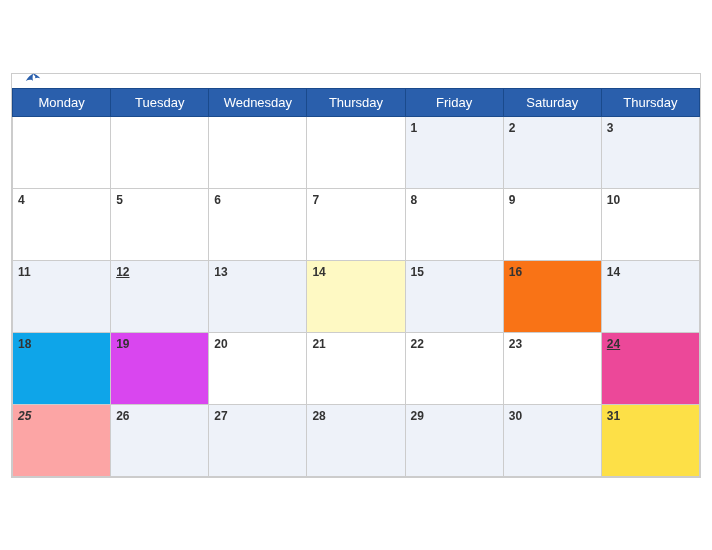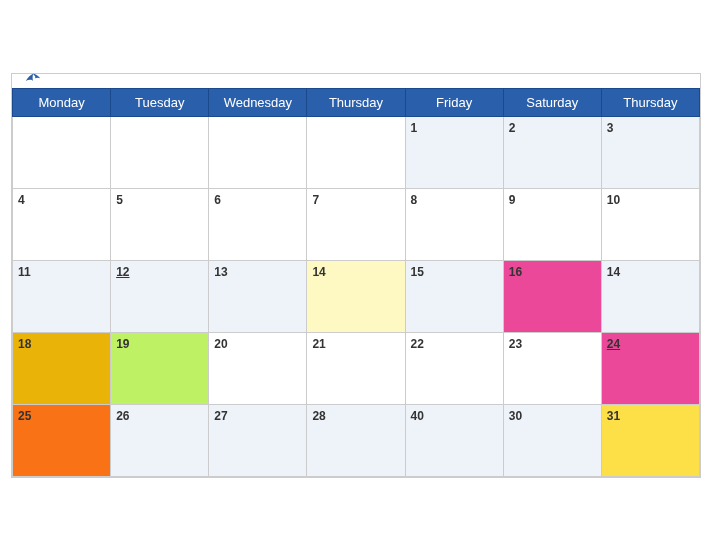--- a/index.html
+++ b/index.html
@@ -145,36 +145,36 @@
           <td style="background: rgb(255, 255, 255);"><span class="day-num">8</span></td>
           <td style="background: rgb(255, 255, 255);"><span class="day-num">9</span></td>
           <td style="background: rgb(255, 255, 255);"><span class="day-num">10</span></td>
         </tr>
         <tr>
           <td style="background: rgb(238, 242, 249);"><span class="day-num">11</span></td>
           <td style="background: rgb(238, 242, 249); text-decoration: underline;"><span class="day-num">12</span></td>
           <td style="background: rgb(238, 242, 249);"><span class="day-num">13</span></td>
           <td style="background: #fef9c3;"><span class="day-num">14</span></td>
           <td style="background: rgb(238, 242, 249);"><span class="day-num">15</span></td>
-          <td style="background: #ec4899;"><span class="day-num">16</span></td>
+          <td style="background: #f97316;"><span class="day-num">16</span></td>
           <td style="background: rgb(238, 242, 249);"><span class="day-num">14</span></td>
         </tr>
         <tr>
-          <td style="background: #eab308;"><span class="day-num">18</span></td>
-          <td style="background: #bef264;"><span class="day-num">19</span></td>
+          <td style="background: #0ea5e9;"><span class="day-num">18</span></td>
+          <td style="background: #d946ef;"><span class="day-num">19</span></td>
           <td style="background: rgb(255, 255, 255);"><span class="day-num">20</span></td>
           <td style="background: rgb(255, 255, 255);"><span class="day-num">21</span></td>
           <td style="background: rgb(255, 255, 255);"><span class="day-num">22</span></td>
           <td style="background: rgb(255, 255, 255);"><span class="day-num">23</span></td>
           <td style="background: #ec4899; text-decoration: underline;"><span class="day-num">24</span></td>
         </tr>
         <tr>
-          <td style="background: #f97316;"><span class="day-num">25</span></td>
+          <td style="background: #fca5a5; font-style: italic;"><span class="day-num">25</span></td>
           <td style="background: rgb(238, 242, 249);"><span class="day-num">26</span></td>
           <td style="background: rgb(238, 242, 249);"><span class="day-num">27</span></td>
           <td style="background: rgb(238, 242, 249);"><span class="day-num">28</span></td>
-          <td style="background: rgb(238, 242, 249);"><span class="day-num">40</span></td>
+          <td style="background: rgb(238, 242, 249);"><span class="day-num">29</span></td>
           <td style="background: rgb(238, 242, 249);"><span class="day-num">30</span></td>
           <td style="background: #fde047;"><span class="day-num">31</span></td>
         </tr>
       </tbody>
   </table>
 </div>
 
 </body></html>

